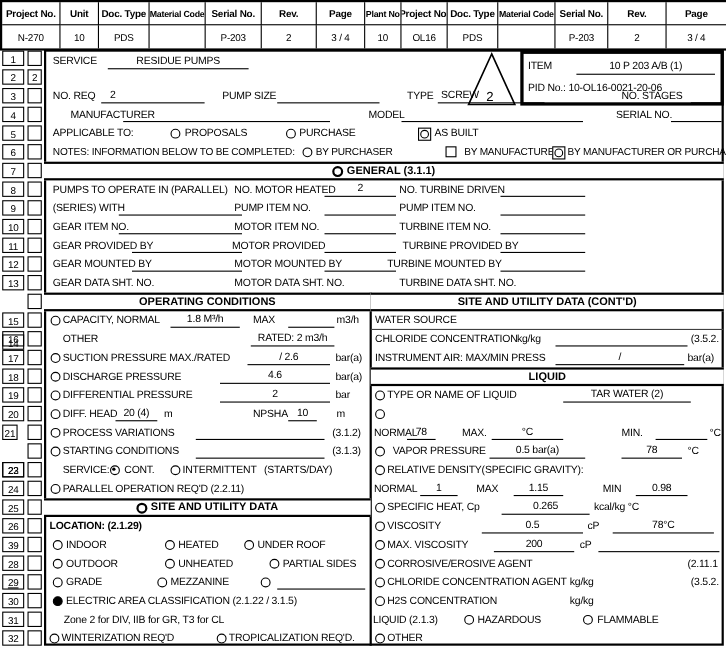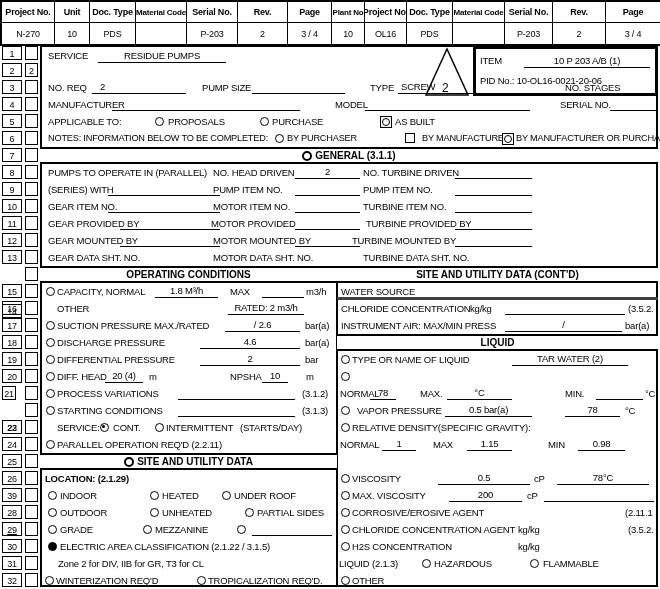--- a/index.html
+++ b/index.html
@@ -172,21 +172,21 @@
     <span class="u" style="left:52px;width:86px;text-align:left;padding-left:8px">2</span>
     <span class="t" style="left:162px">PUMP SIZE</span>
     <span class="u" style="left:212px;width:93px"></span>
     <span class="t" style="left:330px">TYPE</span>
     <span class="u" style="left:358px;width:94px;text-align:left;padding-left:3px">SCREW</span>
     <span class="t" style="left:525px">NO. STAGES</span>
     <span class="u" style="left:588px;width:28px"></span>
   </div>
 
   <div class="row full" style="top:96px">
-    <span class="t" style="left:8px">MANUFACTURER</span>
+    <span class="t" style="left:24px">MANUFACTURER</span>
     <span class="u" style="left:72px;width:188px"></span>
     <span class="t" style="left:295px">MODEL</span>
     <span class="u" style="left:325px;width:165px"></span>
     <span class="t" style="left:520px">SERIAL NO.</span>
     <span class="u" style="left:570px;width:46px"></span>
   </div>
 
   <div class="row full" style="top:113px">
     <span class="t" style="left:8px">APPLICABLE TO:</span>
     <span class="ro" style="left:115px"></span>
@@ -207,21 +207,21 @@
     <span class="t" style="left:476px">BY MANUFACTURER OR PURCHASER</span>
   </div>
 
   <div class="sec" style="left:40px;top:147px;width:618px">
     <span class="ring"></span>
     <span>GENERAL (3.1.1)</span>
   </div>
 
   <div class="row full" style="top:164px">
     <span class="t" style="left:8px">PUMPS TO OPERATE IN (PARALLEL)</span>
-    <span class="t" style="left:173px">NO. HEAD DRIVEN</span>
+    <span class="t" style="left:173px">NO. MOTOR HEATED</span>
     <span class="u" style="left:255px;width:65px">2</span>
     <span class="t" style="left:323px">NO. TURBINE DRIVEN</span>
     <span class="u" style="left:415px;width:77px"></span>
   </div>
   <div class="row full" style="top:181px">
     <span class="t" style="left:8px">(SERIES) WITH</span>
     <span class="u" style="left:68px;width:112px"></span>
     <span class="t" style="left:173px">PUMP ITEM NO.</span>
     <span class="u" style="left:255px;width:65px"></span>
     <span class="t" style="left:323px">PUMP ITEM NO.</span>
@@ -367,21 +367,21 @@
   <div class="row lh" style="top:555px">
     <span class="t" style="left:18px">Zone 2 for DIV, IIB for GR, T3 for CL</span>
   </div>
   <div class="row lh" style="top:572px">
     <span class="ro" style="left:5px"></span>
     <span class="t" style="left:16px">WINTERIZATION REQ'D</span>
     <span class="ro" style="left:157px"></span>
     <span class="t" style="left:168px">TROPICALIZATION REQ'D.</span>
   </div>
 
-  <div class="row rh" style="top:283px;border-bottom:3px solid #404040;box-sizing:border-box">
+  <div class="row rh" style="top:283px;border-bottom:1px solid #404040;box-sizing:border-box">
     <span class="t" style="left:4px">WATER SOURCE</span>
   </div>
   <div class="row rh" style="top:300px">
     <span class="t" style="left:4px">CHLORIDE CONCENTRATION</span>
     <span class="t" style="left:133px">kg/kg</span>
     <span class="u" style="left:168px;width:120px"></span>
     <span class="t" style="left:291px">(3.5.2.</span>
   </div>
   <div class="row rh" style="top:317px">
     <span class="t" style="left:4px">INSTRUMENT AIR: MAX/MIN PRESS</span>
@@ -422,20 +422,26 @@
     <span class="t" style="left:15px">RELATIVE DENSITY(SPECIFIC GRAVITY):</span>
   </div>
   <div class="row rh" style="top:436px">
     <span class="t" style="left:3px">NORMAL</span>
     <span class="u" style="left:45px;width:34px">1</span>
     <span class="t" style="left:96px">MAX</span>
     <span class="u" style="left:130px;width:45px">1.15</span>
     <span class="t" style="left:211px">MIN</span>
     <span class="u" style="left:241px;width:47px">0.98</span>
   </div>
+  <div class="row rh" style="top:453px">
+    <span class="ro" style="left:4px"></span>
+    <span class="t" style="left:15px">SPECIFIC HEAT, Cp</span>
+    <span class="u" style="left:119px;width:80px">0.265</span>
+    <span class="t" style="left:203px">kcal/kg °C</span>
+  </div>
   <div class="row rh" style="top:470px">
     <span class="ro" style="left:4px"></span>
     <span class="t" style="left:15px">VISCOSITY</span>
     <span class="u" style="left:101px;width:92px">0.5</span>
     <span class="t" style="left:197px">cP</span>
     <span class="u" style="left:220px;width:92px">78°C</span>
   </div>
   <div class="row rh" style="top:487px">
     <span class="ro" style="left:4px"></span>
     <span class="t" style="left:15px">MAX. VISCOSITY</span>

